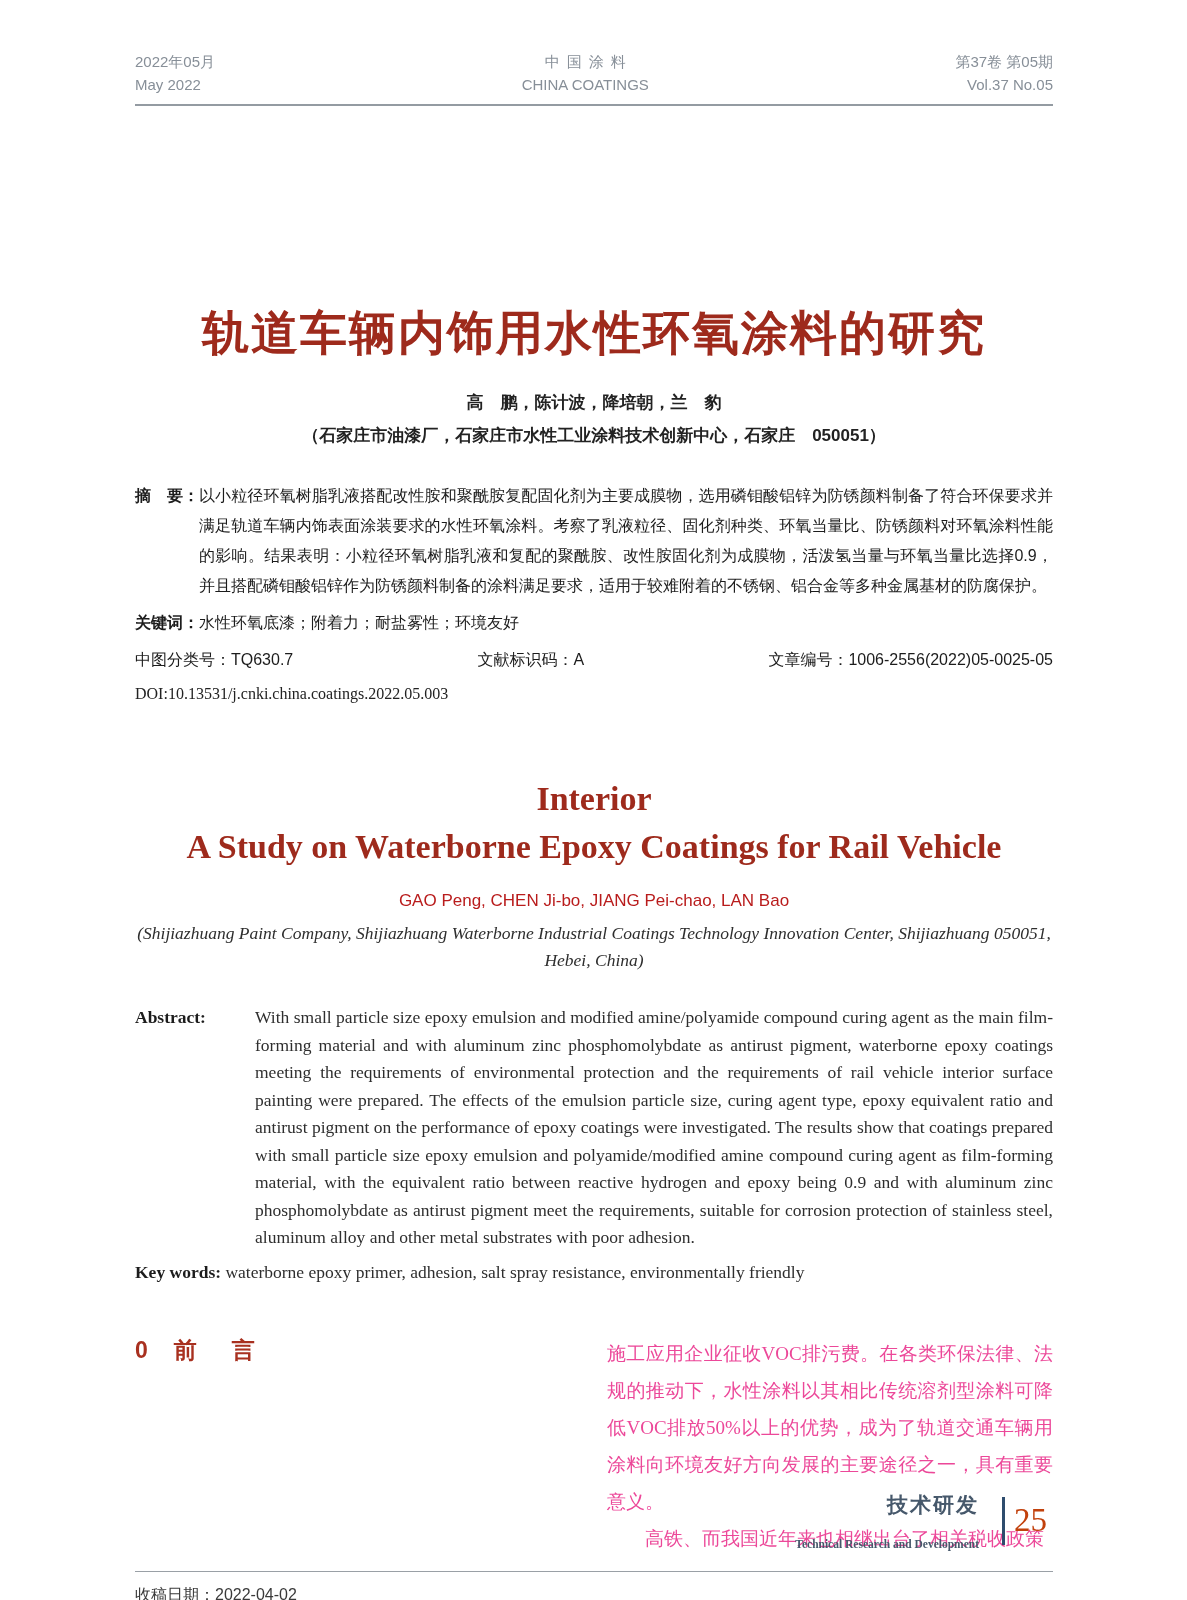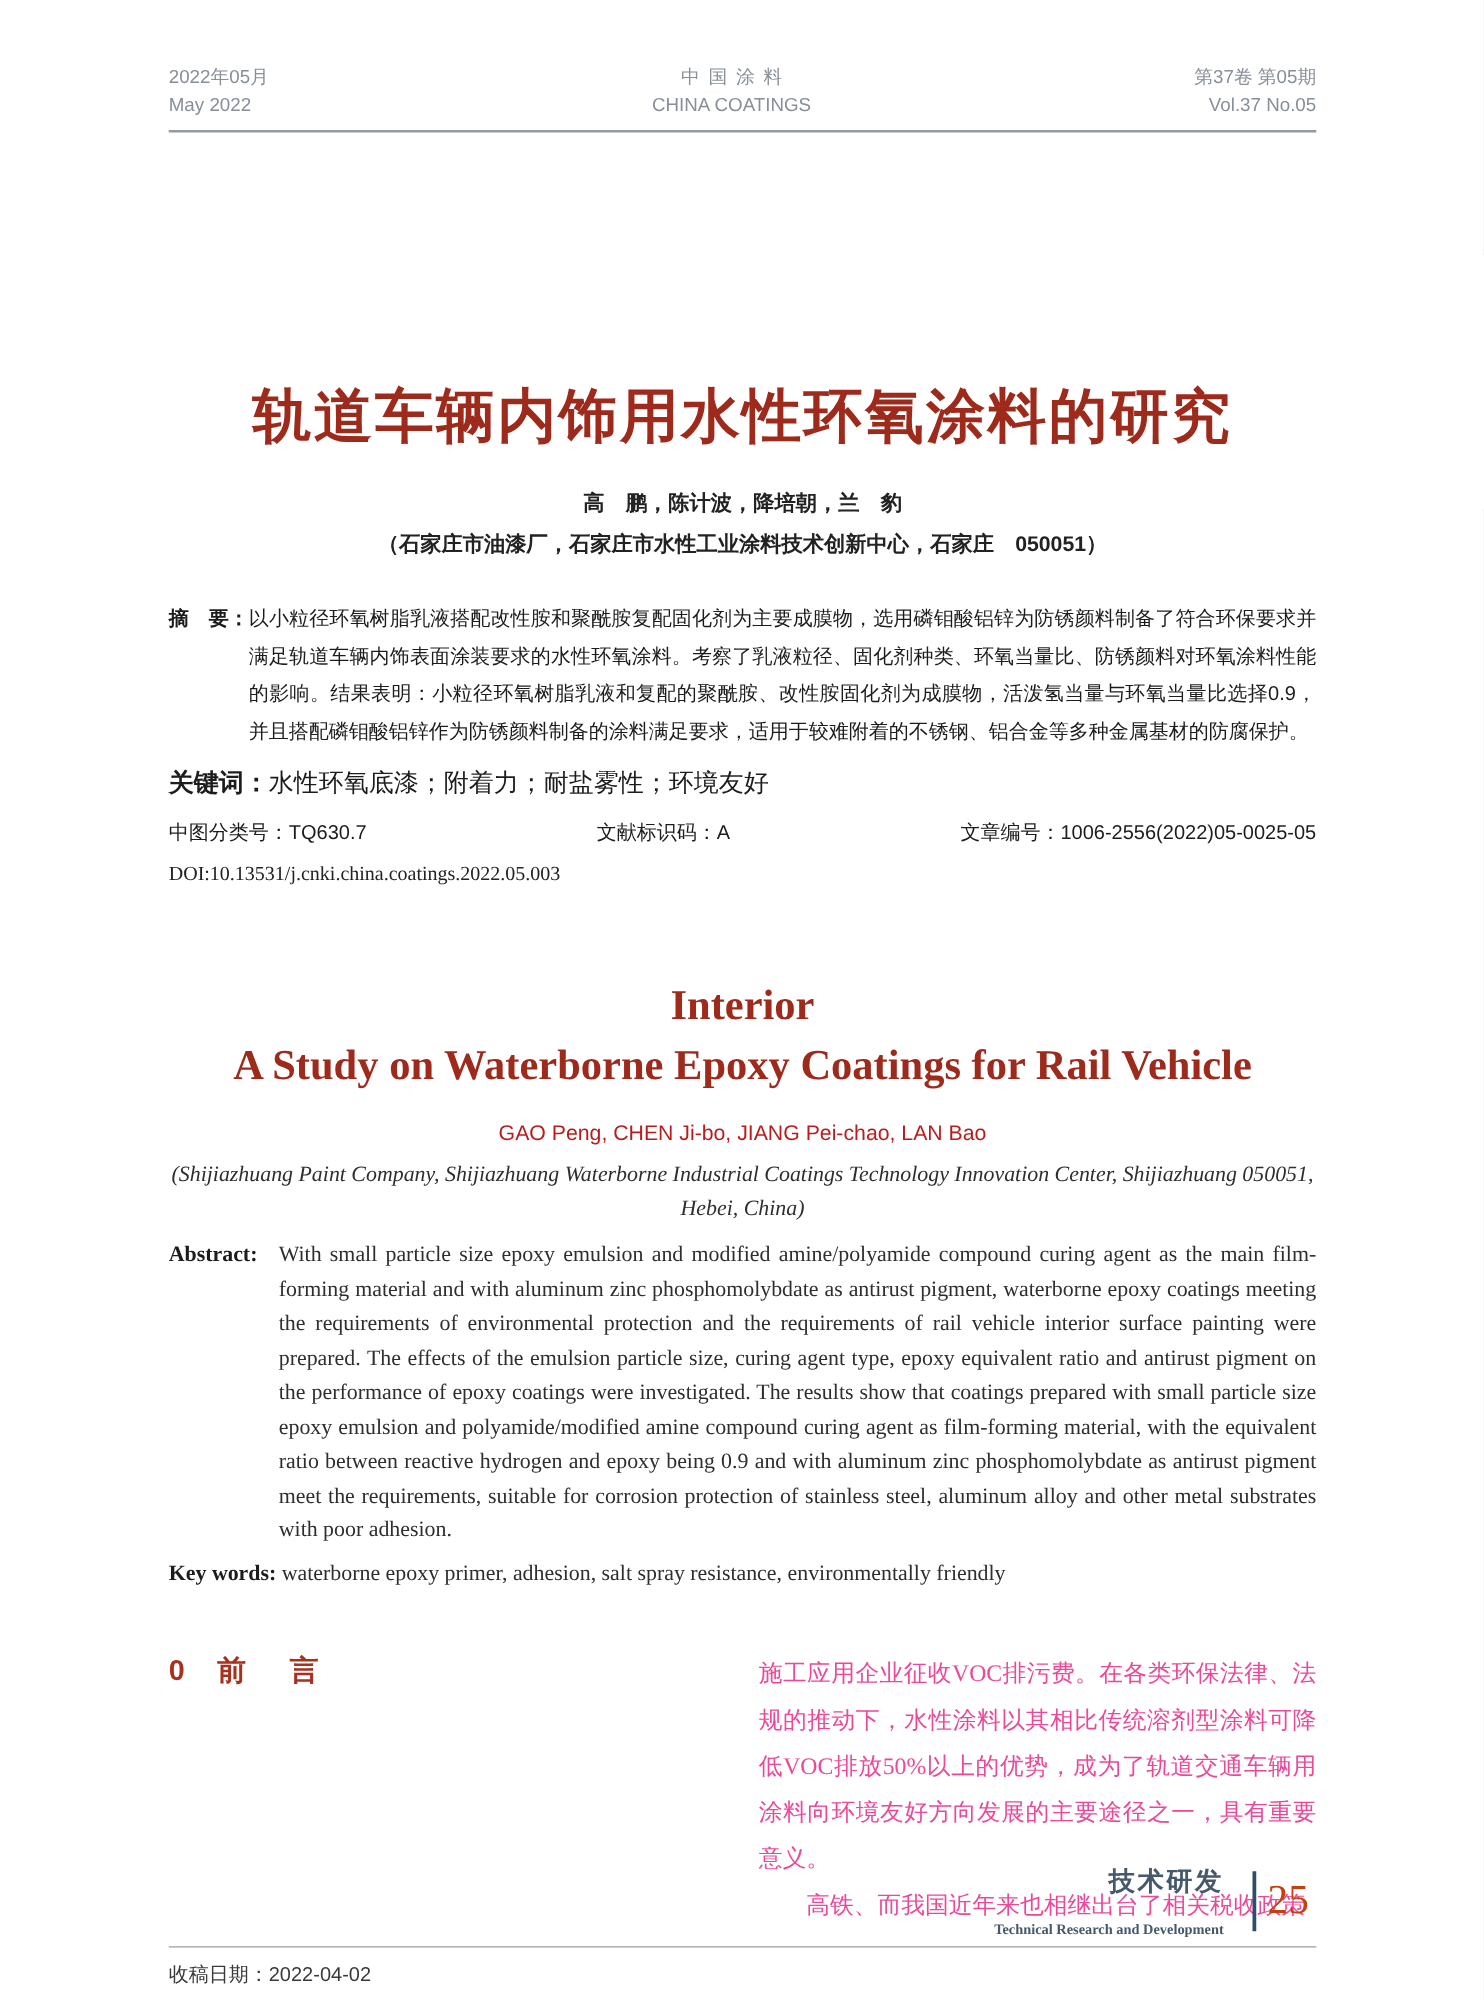--- a/index.html
+++ b/index.html
@@ -27,21 +27,21 @@
     font-size: 47px; font-weight: bold; letter-spacing: 2px;
     color: #9e2a1c;
   }
   .authors-cn { margin-top: 26px; text-align: center; font-size: 17px; font-weight: bold; color: #222; }
   .affil-cn   { margin-top: 10px; text-align: center; font-size: 17px; font-weight: bold; color: #222; }
 
   
   .abstract-cn { display: flex; margin-top: 34px; font-size: 16px; line-height: 30px; }
   .abstract-cn .label { flex: 0 0 64px; font-weight: bold; white-space: nowrap; }
   .abstract-cn .text  { flex: 1; text-align: justify; }
-  .keywords-cn { margin-top: 12px; font-size: 20px; }
+  .keywords-cn { margin-top: 12px; font-size: 16px; }
   .keywords-cn .label { font-weight: bold; }
   .class-row {
     margin-top: 16px; display: flex; justify-content: space-between;
     font-size: 16px;
   }
   .doi { margin-top: 14px; font-family: "Liberation Serif", serif; font-size: 16px; color: #222; }
 
   
   .title-en {
     margin-top: 72px; text-align: center; color: #9e2a1c;
@@ -50,22 +50,22 @@
   }
   .title-en .line { display: block; }
   .authors-en { margin-top: 20px; text-align: center; font-size: 17px; color: #b91c1c; }
   .affil-en {
     margin-top: 9px; text-align: center; font-family: "Liberation Serif", serif;
     font-style: italic; font-size: 17.5px; line-height: 27px; color: #2e2e2e;
   }
 
   
   .abstract-en {
-    display: flex; margin-top: 10px;
-    font-family: "Liberation Serif", serif; font-size: 17.5px; line-height: 27.5px; color: #2e2e2e;
+    display: flex; margin-top: 30px;
+    font-family: "Liberation Serif", serif; font-size: 17.5px; line-height: 27.5px; color: #2e2e2e; gap: 32px;
   }
   .abstract-en .label-en { flex: 0 0 88px; font-weight: bold; color: #1c1c1c; }
   .abstract-en .text-en  { flex: 1; text-align: justify; }
   .keywords-en {
     margin-top: 10px; font-family: "Liberation Serif", serif;
     font-size: 17.5px; color: #2e2e2e;
   }
   .keywords-en .label-en2 { font-weight: bold; color: #1c1c1c; }
 
   

